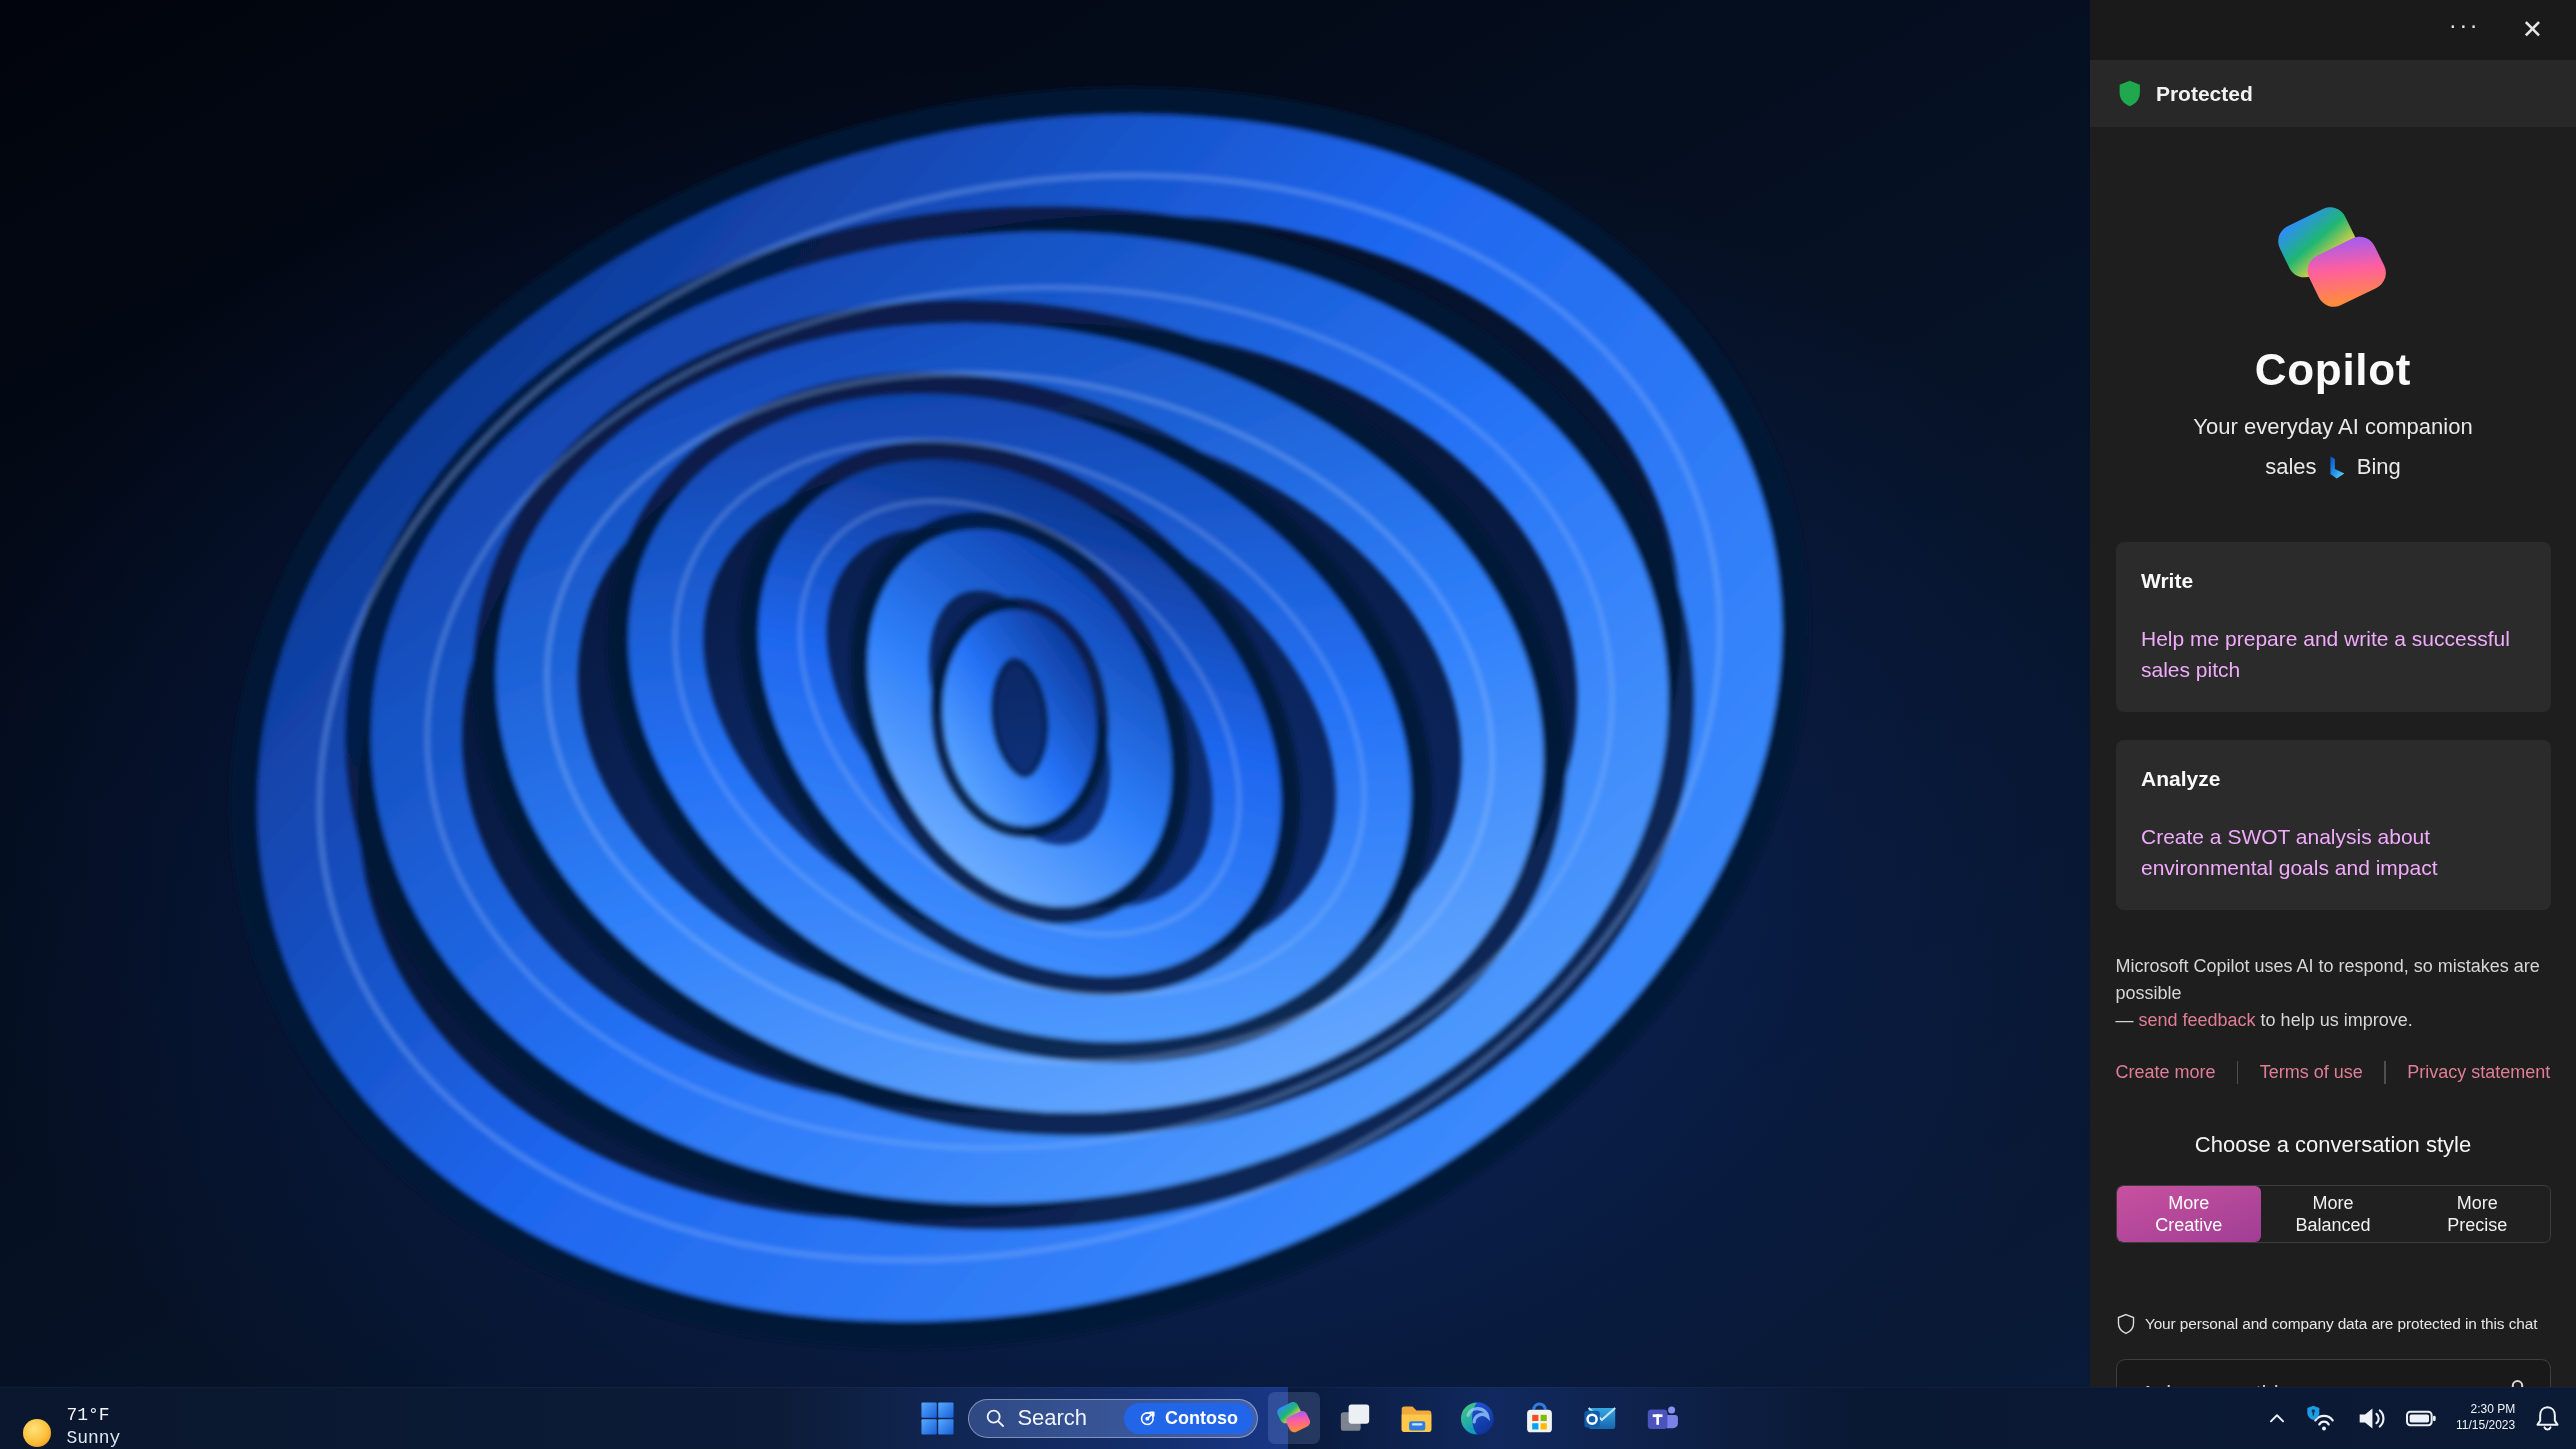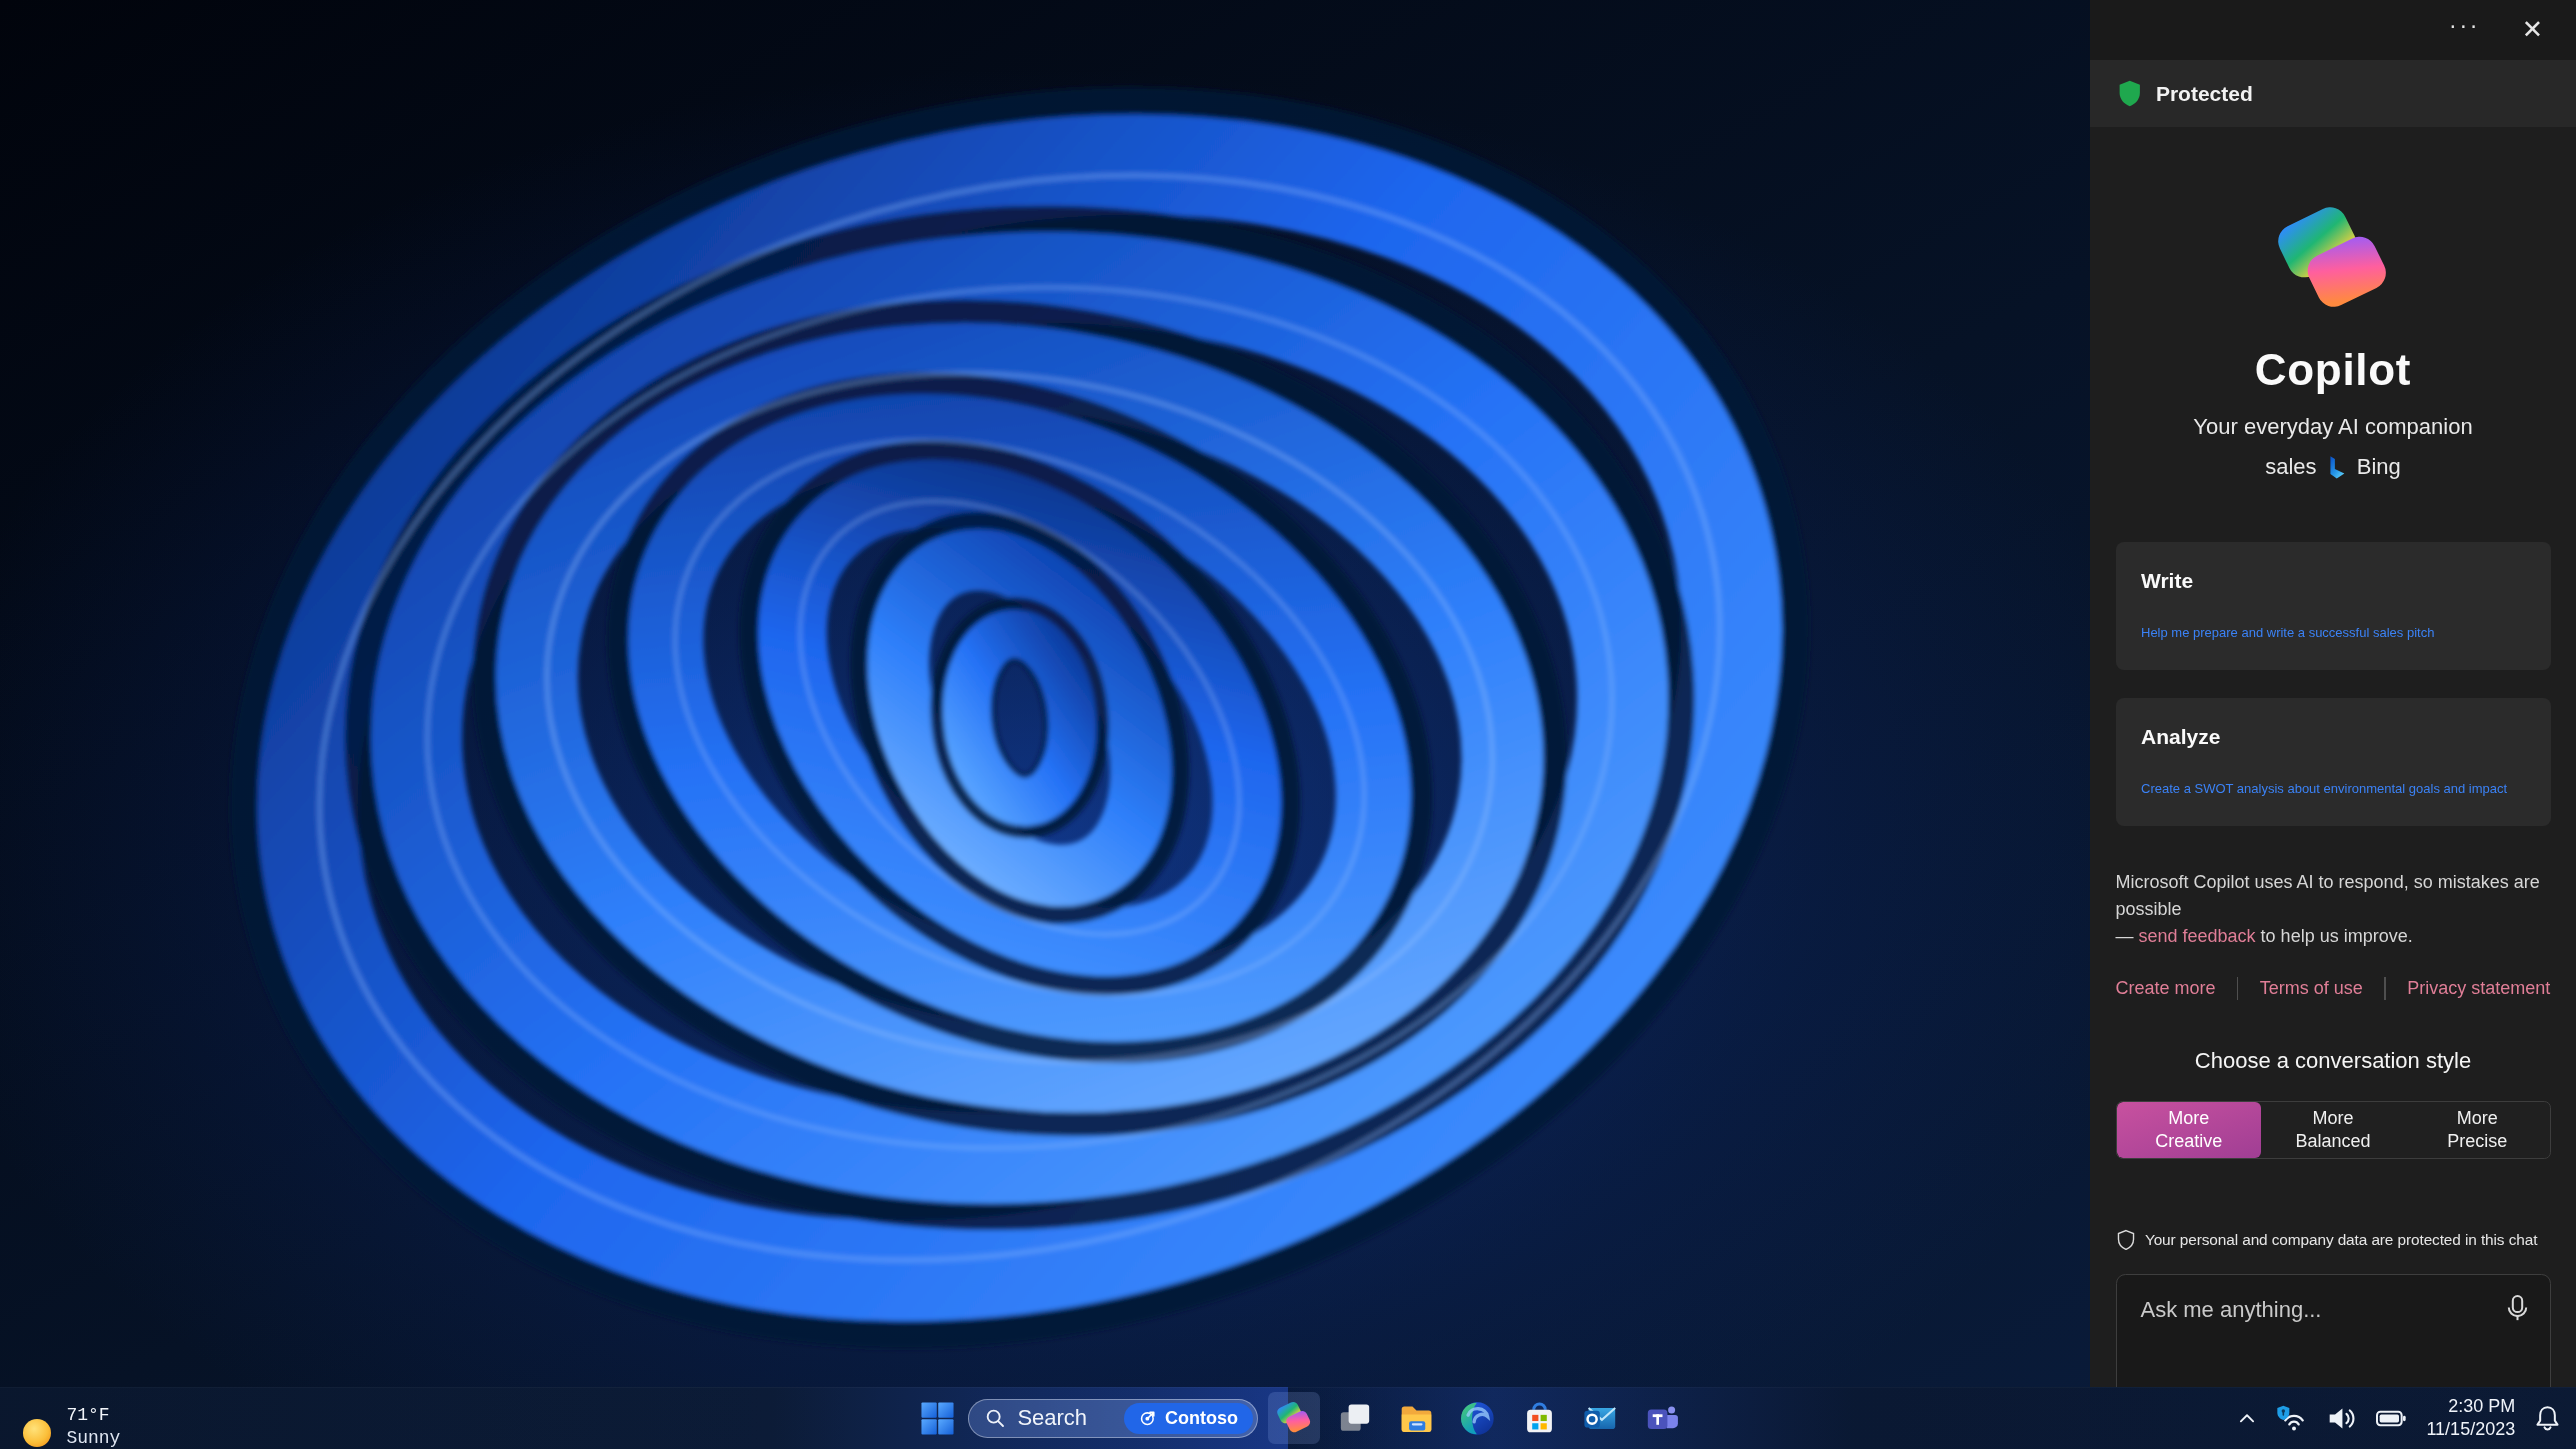--- a/index.html
+++ b/index.html
@@ -25,21 +25,21 @@
 
   .brand{display:flex;flex-direction:column;align-items:center;margin-top:78px;}
   .brand-title{font-size:44px;font-weight:bold;color:#fafafa;margin-top:29.5px;letter-spacing:0.7px;text-align:center;}
   .brand-sub{font-size:22px;color:#e9e9e9;margin-top:19px;}
   .brand-with{font-size:22px;color:#e9e9e9;margin-top:14.8px;display:flex;align-items:center;gap:9.4px;}
 
   .card{background:#2b2b2b;border-radius:8px;padding:27px 25.5px;cursor:pointer;}
   .card+.card{margin-top:28px;}
   .cards{margin-top:62px;}
   .card-title{font-size:21px;font-weight:bold;color:#fafafa;}
-  .card-body{font-size:13px;color:#3b82f6;margin-top:31px;line-height:1.45;}
+  .card-body{font-size:21px;color:#f0abfc;margin-top:31px;line-height:1.45;}
 
   .disclaimer{margin-top:43px;font-size:18px;color:#d6d6d6;line-height:1.5;}
   .link-pink{color:#e07e97;cursor:pointer;}
   .links-row{margin-top:27px;display:flex;align-items:center;font-size:18px;}
   .links-row .sep{width:1.3px;height:23px;background:#4f4f4f;margin:0 21.5px;}
 
   .style-heading{margin-top:48px;text-align:center;font-size:22px;color:#f5f5f5;}
   .segmented{margin-top:27px;display:flex;height:56px;border:1.3px solid #3d3d3d;
     border-radius:6.7px;background:#202020;overflow:hidden;}
   .segment{flex:1;display:flex;flex-direction:column;align-items:center;
@@ -78,21 +78,21 @@
     border:1.3px solid rgba(255,255,255,.38);display:flex;align-items:center;
     padding:0 4.7px 0 16px;box-sizing:border-box;gap:12px;}
   .search-label{font-size:22px;color:#f0f4fa;flex:1;}
   .contoso-badge{height:31px;border-radius:15.4px;background:#2166e8;display:flex;
     align-items:center;gap:8px;padding:0 14.8px;}
   .contoso-label{font-size:18px;font-weight:bold;color:#ffffff;}
   .copilot-btn{background:rgba(160,190,255,.18);}
   .tray{position:absolute;right:14.8px;top:0;bottom:0;display:flex;align-items:center;gap:19px;}
   .tray-btn{display:flex;align-items:center;justify-content:center;cursor:pointer;}
   .clock{display:flex;flex-direction:column;align-items:flex-end;line-height:1.3;
-    font-size:18px;color:#f0f4fa;cursor:pointer;}
+    font-size:12px;color:#f0f4fa;cursor:pointer;}
 </style>
 </head>
 <body>
 
 <div class="stage">
 
   <svg class="wallpaper" viewBox="0 0 3840 2160" width="2576" height="1449" aria-hidden="true">
     <defs>
       <linearGradient id="bgG" x1="0" y1="0" x2="1" y2="1">
         <stop offset="0" stop-color="#01040c"></stop>

